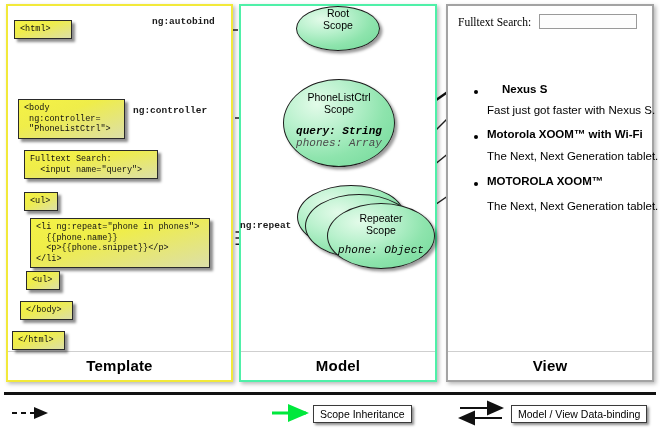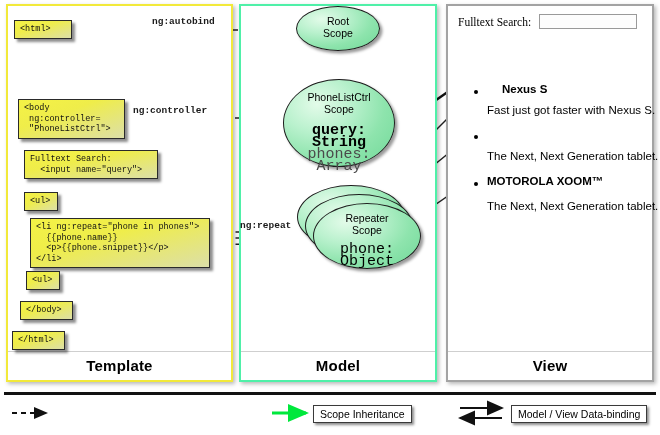--- a/index.html
+++ b/index.html
@@ -81,22 +81,23 @@
     text-align: center;
     color: #000;
   }
   .scope-title {
     font-size: 10.5px;
     line-height: 12px;
     font-family: "Liberation Sans", sans-serif;
   }
   .scope-props {
     font-family: "Liberation Mono", monospace;
-    font-size: 15px;
+    font-size: 11px;
     line-height: 12px;
+    font-style: italic;
   }
   .scope-props .bold { font-weight: bold; color:#000; }
   .scope-props .dim  { color: #4a4a4a; }
 
   
   .view-inner {
     position: absolute;
     font-family: "Liberation Serif", serif;
     color: #000;
   }
@@ -258,54 +259,55 @@
   <div class="codebox" style="left:20px; top:301px; width:53px;">&lt;/body&gt;</div>
 
   <div class="codebox" style="left:12px; top:331px; width:53px;">&lt;/html&gt;</div>
 
   <div id="col-model" class="column">
     <div class="col-divider"></div>
     <div class="col-label">Model</div>
   </div>
 
   <div class="scope" style="left:296px; top:6px; width:84px; height:45px;">
-    <div class="scope-title" style="padding-top:8px;">Root</div>
+    <div class="scope-title" style="">Root</div>
     <div class="scope-title">Scope</div>
   </div>
 
   <div class="scope" style="left:283px; top:79px; width:112px; height:88px;">
     <div class="scope-title" style="padding-top:11px;">PhoneListCtrl</div>
     <div class="scope-title">Scope</div>
     <div class="scope-props" style="margin-top:10px;">
       <div class="bold">query: String</div>
       <div class="dim">phones: Array</div>
     </div>
   </div>
 
   <div class="scope" style="left:297px; top:185px; width:108px; height:64px; z-index:1;"></div>
   <div class="scope" style="left:305px; top:194px; width:108px; height:64px; z-index:2;"></div>
-  <div class="scope" style="left:313px; top:203px; width:108px; height:66px; z-index:3;">
+  <div class="scope" style="left:327px; top:203px; width:108px; height:66px; z-index:3;">
     <div class="scope-title" style="padding-top:8px;">Repeater</div>
     <div class="scope-title">Scope</div>
     <div class="scope-props dim" style="margin-top:8px;">phone: Object</div>
   </div>
 
   <div id="col-view" class="column">
     <div class="col-divider"></div>
     <div class="col-label">View</div>
   </div>
 
   <div class="view-inner" id="view-search-label" style="left:458px; top:16px;">Fulltext Search:</div>
   <div id="view-search-input" style="left:539px; top:14px;"></div>
 
   <div class="phone-bullet" style="left:474px; top:90px;"></div>
   <div class="phone-name" style="left:487px; top:83px;margin-left:15px;">Nexus S</div>
   <div class="phone-snip" style="left:487px; top:104px;text-align:right;">Fast just got faster with Nexus S.</div>
 
   <div class="phone-bullet" style="left:474px; top:135px;"></div>
+  <div class="phone-name" style="left:487px; top:128px;">Motorola XOOM™  with Wi-Fi</div>
   <div class="phone-snip" style="left:487px; top:150px;">The Next, Next Generation tablet.</div>
 
   <div class="phone-bullet" style="left:474px; top:182px;"></div>
   <div class="phone-name" style="left:487px; top:175px;">MOTOROLA XOOM™</div>
   <div class="phone-snip" style="left:487px; top:200px;">The Next, Next Generation tablet.</div>
 
   <div class="conn-label" style="left:152px; top:16px;">ng:autobind</div>
   <div class="conn-label" style="left:133px; top:105px;">ng:controller</div>
   <div class="conn-label" style="left:240px; top:220px;">ng:repeat</div>
 

